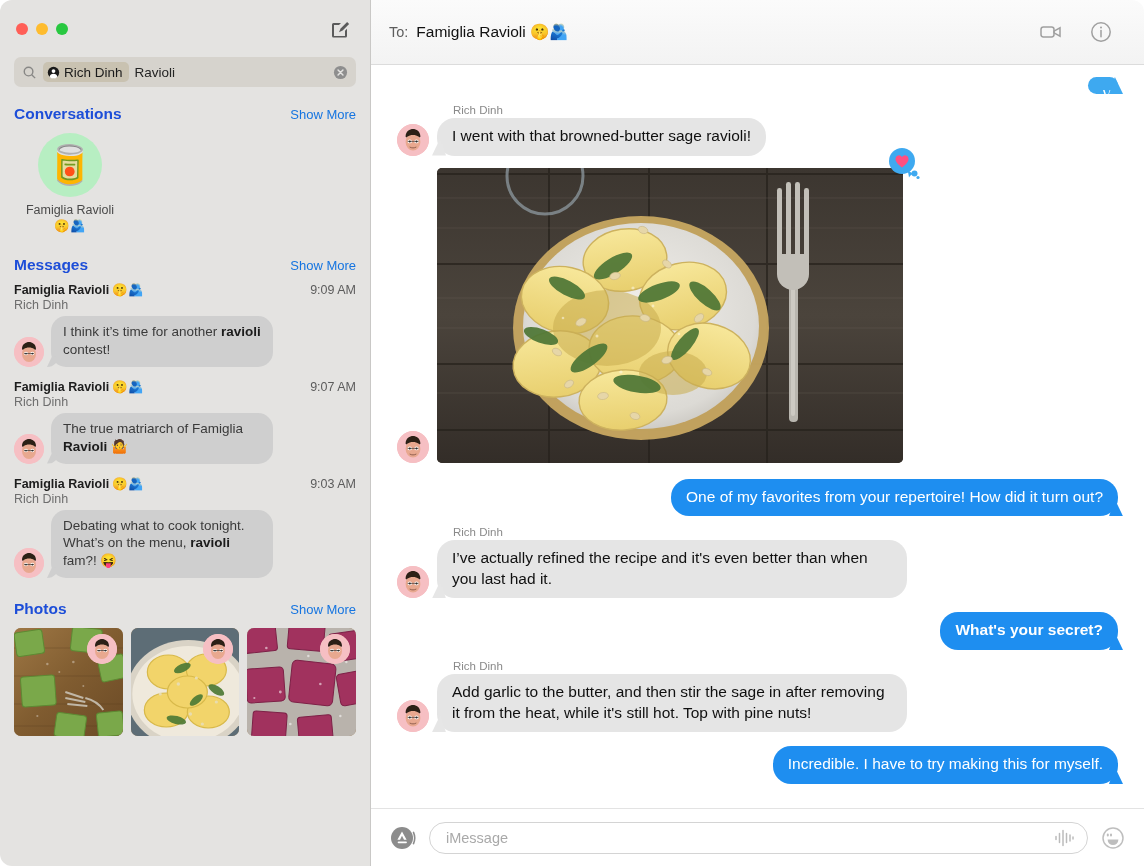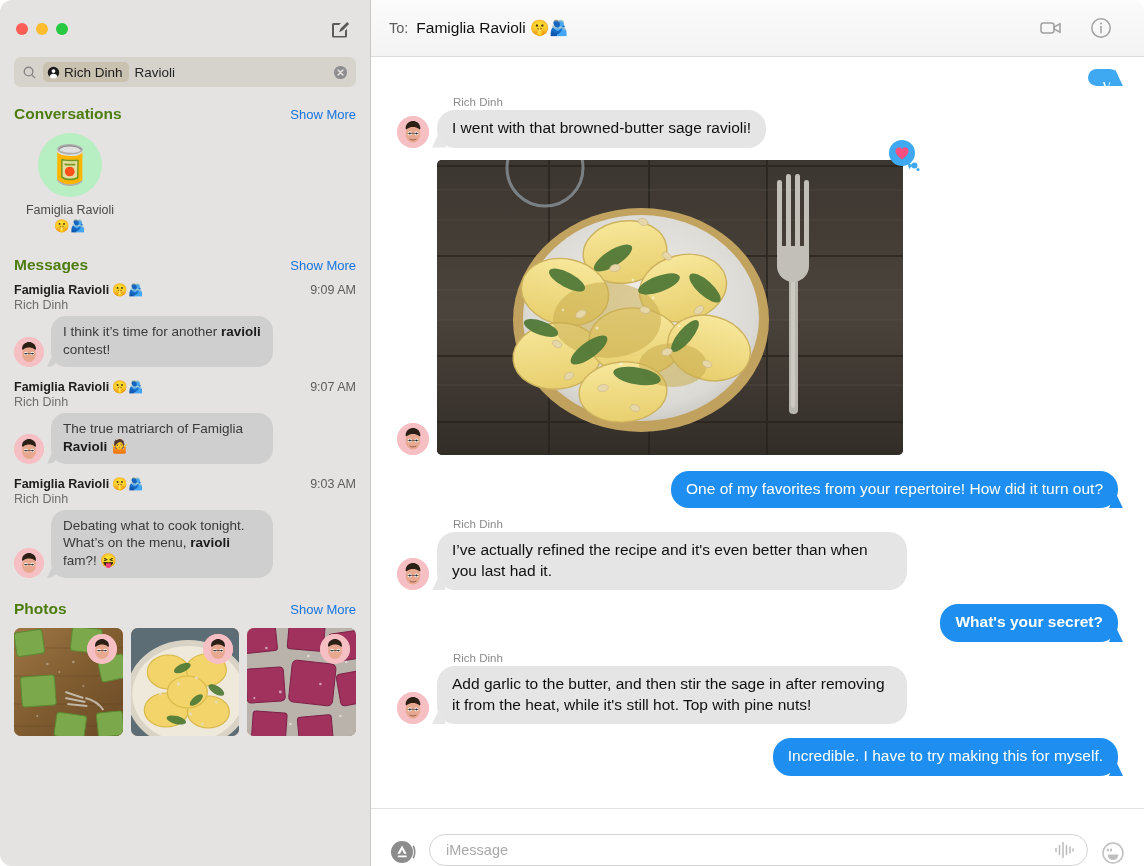--- a/index.html
+++ b/index.html
@@ -81,21 +81,21 @@
   .clear-btn {
     width: 15px; height: 15px; flex: 0 0 auto; cursor: pointer;
   }
 
   .scroll-area { flex: 1 1 auto; overflow: hidden; }
 
   .sec-head {
     display: flex; align-items: baseline; justify-content: space-between;
     padding: 6px 14px 4px 14px;
   }
-  .sec-title { font-size: 15.5px; font-weight: bold; color: #4d7c0f; }
+  .sec-title { font-size: 15.5px; font-weight: bold; color: #1d4ed8; }
   .show-more { font-size: 13px; color: #1675e0; cursor: pointer; }
 
   
   .conv-row { display: flex; padding: 6px 14px 4px 22px; }
   .conv-item { width: 96px; text-align: center; cursor: pointer; }
   .conv-avatar {
     width: 64px; height: 64px; border-radius: 50%;
     background: #b7eec2;
     margin: 0 auto;
     display: flex; align-items: center; justify-content: center;
@@ -165,21 +165,21 @@
   
   .convo {
     flex: 1 1 auto;
     height: 866px;
     display: flex;
     flex-direction: column;
     background: #ffffff;
     position: relative;
   }
   .convo-header {
-    height: 57px;
+    height: 65px;
     flex: 0 0 auto;
     background: linear-gradient(#fbfbfb, #f3f3f3);
     border-bottom: 1px solid #dcdcdc;
     display: flex; align-items: center;
     padding: 0 30px 0 18px;
     gap: 8px;
   }
   .to-label { font-size: 14.5px; color: #5d5d5d; }
   .to-name { font-size: 15.5px; color: #111; }
   .hdr-spacer { flex: 1 1 auto; }
@@ -258,21 +258,21 @@
     top: -22px; right: -18px;
     width: 36px; height: 36px;
     z-index: 5;
   }
 
   
   .composer {
     flex: 0 0 auto;
     height: 58px;
     border-top: 1px solid #e3e3e3;
-    display: flex; align-items: flex-end;
+    display: flex; align-items: center;
     padding: 0 18px;
     gap: 12px;
     background: #fff;
   }
   .appstore-btn { width: 28px; height: 28px; cursor: pointer; flex: 0 0 auto; }
   .input-pill {
     flex: 1 1 auto;
     height: 32px;
     border: 1px solid #d4d4d4;
     border-radius: 16px;

